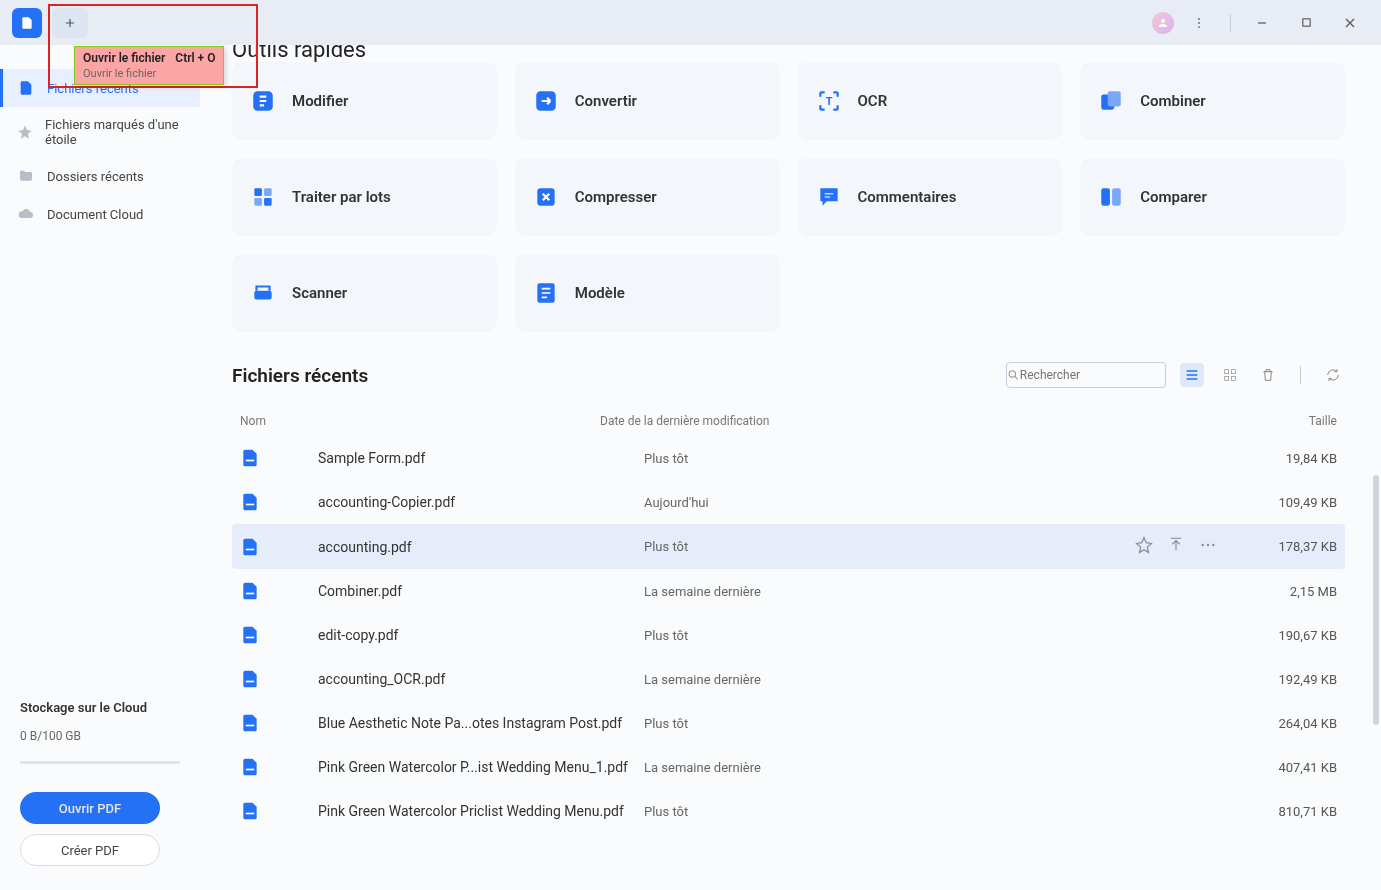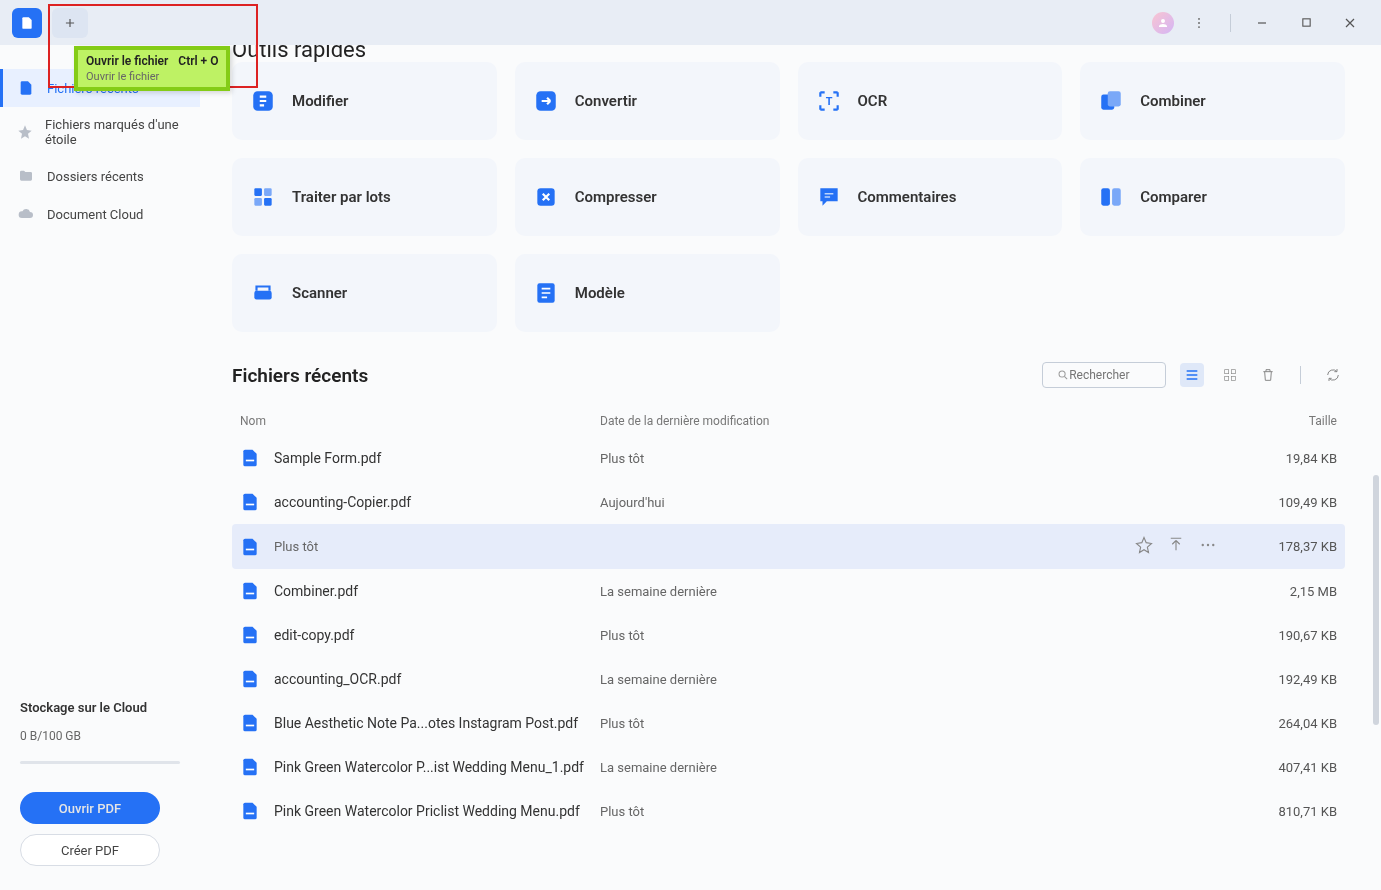--- a/index.html
+++ b/index.html
@@ -6,21 +6,21 @@
 body { width: 1381px; height: 890px; background: #fafbfc; overflow: hidden; position: relative; }
 .titlebar { height: 45px; background: #e8edf5; display: flex; align-items: center; padding: 0 6px; }
 .app-logo { width: 30px; height: 30px; background: #2571f5; border-radius: 6px; display: flex; align-items: center; justify-content: center; margin-left: 6px; }
 .app-logo svg { width: 14px; height: 14px; }
 .new-tab { width: 36px; height: 30px; display: flex; align-items: center; justify-content: center; margin-left: 10px; border-radius: 6px; cursor: pointer; background: #dde5f2; }
 .titlebar-right { margin-left: auto; display: flex; align-items: center; gap: 6px; padding-right: 6px; }
 .avatar { width: 22px; height: 22px; border-radius: 50%; background: linear-gradient(135deg,#f9c5d1,#d4b5f5); display:flex; align-items:center; justify-content:center; }
 .avatar svg { width: 12px; height: 12px; }
 .win-btn { width: 38px; height: 30px; display: flex; align-items: center; justify-content: center; cursor: pointer; }
 .divider-v { width: 1px; height: 18px; background: #c5cdd8; margin: 0 6px; }
-.tooltip { position: absolute; top: 46px; left: 74px; background: #bef264; border: 4px solid #84cc16; padding: 4px 8px; font-size: 12px; box-shadow: 2px 2px 5px rgba(0,0,0,0.15); z-index: 100; }
+.tooltip { position: absolute; top: 46px; left: 74px; background: #fca5a5; border: 1px solid #84cc16; padding: 4px 8px; font-size: 12px; box-shadow: 2px 2px 5px rgba(0,0,0,0.15); z-index: 100; }
 .tooltip .tt-title { font-weight: 600; color: #222; }
 .tooltip .tt-shortcut { font-weight: 600; color: #222; margin-left: 10px; }
 .tooltip .tt-sub { color: #666; font-size: 11px; margin-top: 2px; }
 .redbox { position: absolute; top: 4px; left: 48px; width: 210px; height: 84px; border: 2px solid #d22; z-index: 99; pointer-events: none; }
 .layout { display: flex; height: calc(100% - 45px); }
 .sidebar { width: 200px; background: #fafbfc; display: flex; flex-direction: column; padding-top: 24px; }
 .nav-item { display: flex; align-items: center; padding: 10px 14px; gap: 12px; cursor: pointer; font-size: 13px; color: #444; border-left: 3px solid transparent; }
 .nav-item.active { background: #e8f0ff; color: #2571f5; border-left-color: #2571f5; }
 .nav-item.active .nav-icon svg { fill: #2571f5; }
 .nav-icon { width: 18px; height: 18px; display: flex; align-items: center; justify-content: center; }
@@ -34,32 +34,32 @@
 .main { flex: 1; padding: 0 36px 0 32px; overflow-y: auto; position: relative; }
 .section-title { font-size: 22px; font-weight: 400; color: #222; }
 .section-title.cut { margin-top: -8px; color: #222; }
 .tools-grid { display: grid; grid-template-columns: repeat(4, 1fr); gap: 18px; margin-bottom: 18px; text-align: center; }
 .tool-card { background: #f3f6fb; border-radius: 10px; height: 78px; display: flex; align-items: center; padding: 0 18px; gap: 16px; cursor: pointer; }
 .tool-icon { width: 26px; height: 26px; display: flex; align-items: center; justify-content: center; flex-shrink: 0; }
 .tool-label { font-size: 15px; font-weight: 600; color: #333; }
 .recent-header { display: flex; align-items: center; justify-content: space-between; margin-top: 30px; margin-bottom: 18px; }
 .recent-title { font-size: 19px; font-weight: 600; color: #222; }
 .recent-controls { display: flex; align-items: center; gap: 14px; }
-.search-box { display: flex; align-items: center; border: 1px solid #c5cdd8; border-radius: 4px; padding: 4px 14px; width: 124px; height: 26px; margin-left: 30px; }
+.search-box { display: flex; align-items: center; border: 1px solid #c5cdd8; border-radius: 4px; padding: 4px 0; width: 160px; height: 26px; margin-left: 30px; }
 .search-box input { border: none; outline: none; font-size: 12px; width: 100%; background: transparent; color: #666; }
 .view-btn { width: 24px; height: 24px; display: flex; align-items: center; justify-content: center; cursor: pointer; border-radius: 4px; }
 .view-btn.active { background: #dfe8f8; }
 .table-header { display: flex; font-size: 12px; color: #777; padding: 8px 8px; }
 .col-name { flex: 0 0 360px; }
 .col-date { flex: 1; }
 .col-size { flex: 0 0 100px; text-align: right; }
 .file-row { display: flex; align-items: center; padding: 12px 8px; cursor: pointer; font-size: 14px; color: #333; border-radius: 4px; }
 .file-row.hover { background: #e6ecfa; }
 .file-icon { width: 20px; height: 20px; margin-right: 14px; flex-shrink: 0; display: flex; align-items:center; justify-content:center; }
-.file-name { flex: 0 0 326px; white-space: nowrap; overflow: hidden; text-overflow: ellipsis; }
+.file-name { flex: 0 0 326px; white-space: nowrap; overflow: hidden; text-overflow: ellipsis; margin-left: 44px; }
 .file-date { flex: 1; font-size: 13px; color: #666; }
 .file-actions { display: flex; gap: 14px; margin-right: 20px; }
 .file-size { flex: 0 0 100px; text-align: right; font-size: 13px; color: #555; }
 .scrollbar { position: absolute; right: 2px; top: 430px; width: 6px; height: 250px; background: #d0d5dd; border-radius: 3px; }
 </style>
 </head>
 <body>
 
 <div class="redbox"></div>
 
@@ -320,20 +320,21 @@
           <span class="file-date">Aujourd'hui</span>
           <span class="file-size">109,49 KB</span>
         </div>
         <div class="file-row hover">
           <span class="file-icon">
             <svg viewBox="0 0 24 24">
               <path fill="#2571f5" d="M6 2h9l5 5v13a2 2 0 0 1-2 2H6a2 2 0 0 1-2-2V4a2 2 0 0 1 2-2z"></path>
               <rect x="7" y="14" width="10" height="2" fill="#fff"></rect>
             </svg>
           </span>
+          <span class="file-name">accounting.pdf</span>
           <span class="file-date">Plus tôt</span>
           <div class="file-actions">
             <span><svg width="18" height="18" viewBox="0 0 24 24">
                 <path d="M12 2l2.9 6.9L22 10l-5.5 4.8L18 22l-6-3.7L6 22l1.5-7.2L2 10l7.1-1.1z" stroke="#888" stroke-width="1.5" fill="none"></path>
               </svg></span>
             <span><svg width="18" height="18" viewBox="0 0 24 24">
                 <path d="M12 19V6m0 0l-5 5m5-5l5 5M5 3h14" stroke="#888" stroke-width="1.5" fill="none"></path>
               </svg></span>
             <span><svg width="18" height="18" viewBox="0 0 24 24">
                 <circle cx="5" cy="12" r="1.6" fill="#888"></circle>

